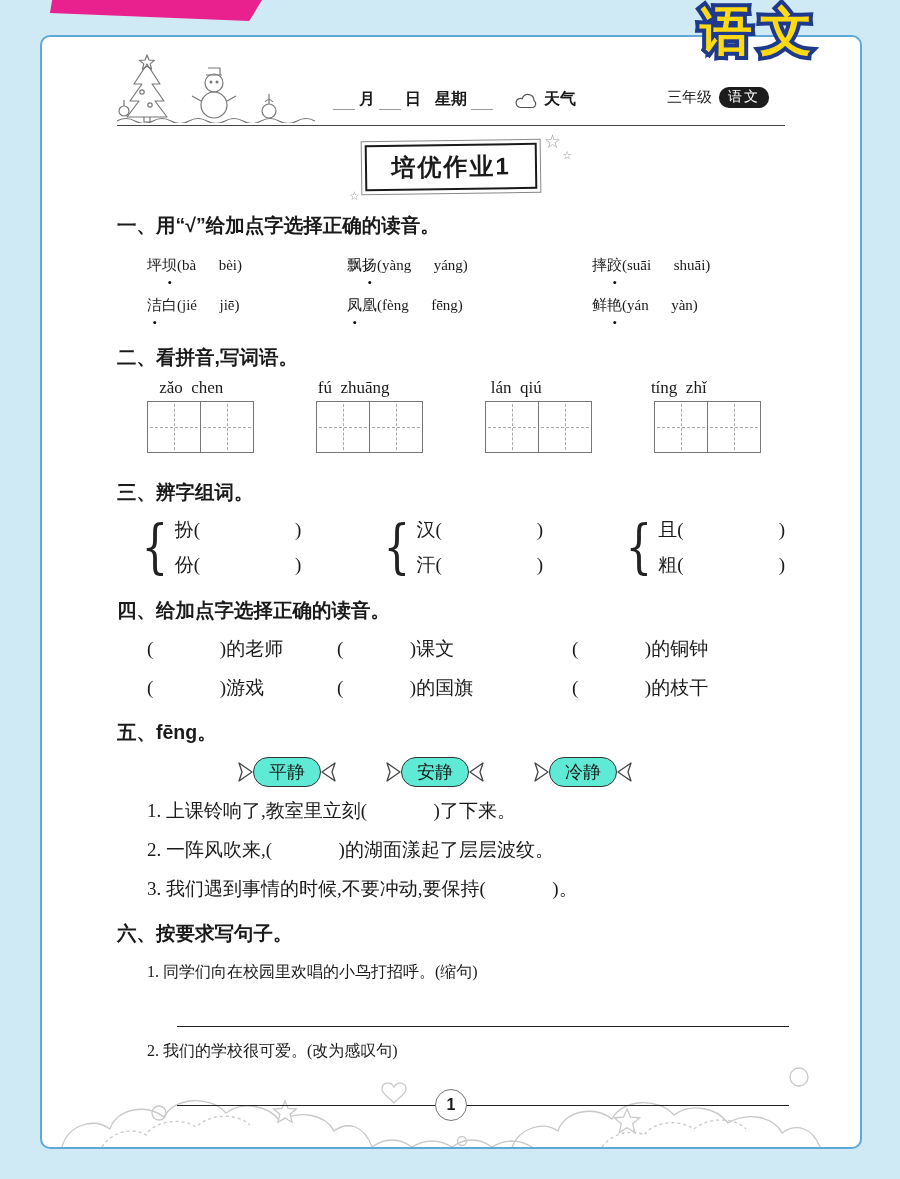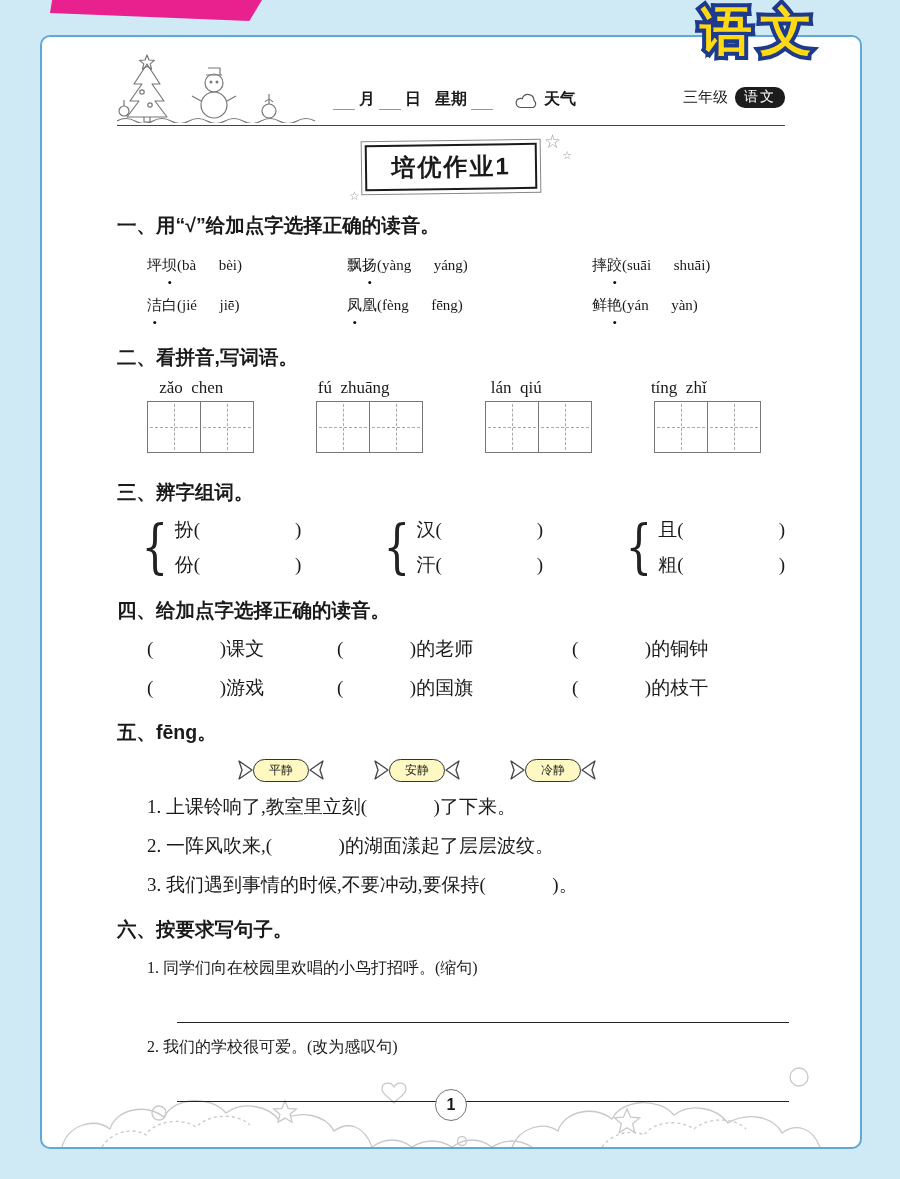--- a/index.html
+++ b/index.html
@@ -39,21 +39,21 @@
   .sketch{position:absolute;left:0;top:-2px;}
   .dateline{
     position:absolute;left:212px;top:36px;display:flex;align-items:flex-end;
     font-size:16px;font-weight:bold;
     font-family:"Liberation Sans","DejaVu Sans",sans-serif;
   }
   .dl-blank{display:inline-block;width:22px;border-bottom:1px solid #999;height:14px;margin:0 4px;}
   .dl-gap{display:inline-block;width:14px;}
   .cloud-ic{margin:0 3px 1px 16px;}
   .gradegrp{
-    position:absolute;right:0;top:34px;display:flex;align-items:center;
+    position:absolute;right:16px;top:34px;display:flex;align-items:center;
     font-size:15px;font-family:"Liberation Sans","DejaVu Sans",sans-serif;
   }
   .badge{
     margin-left:7px;background:#1c1c1c;color:#fff;border-radius:10px;
     padding:1px 9px 2px 9px;font-size:14px;letter-spacing:2px;
   }
   
   .title-wrap{position:relative;width:172px;margin:18px auto 0 auto;}
   .title-box{
     border:2px solid #1a1a1a;outline:1px solid #888;outline-offset:3px;
@@ -111,22 +111,22 @@
   
   .s4-h{margin-top:16px;}
   .s4-row{display:flex;margin:9px 0 0 30px;font-size:19px;line-height:30px;}
   .s4-item:nth-child(1){width:190px;}
   .s4-item:nth-child(2){width:235px;}
   
   .s5-h{margin-top:14px;}
   .candy-row{display:flex;margin:10px 0 0 120px;gap:48px;align-items:center;}
   .candy{display:flex;align-items:center;}
   .candy-body{
-    border:1.5px solid #333;border-radius:15px;padding:2px 15px;font-size:12px;
-    background:#fef9c3;
+    border:1.5px solid #333;border-radius:15px;padding:2px 15px;font-size:18px;
+    background:#5eead4;
   }
   .sentence{margin:9px 0 0 30px;font-size:19px;line-height:30px;}
   
   .s6-h{margin-top:14px;}
   .question{margin:9px 0 0 30px;font-size:16px;line-height:30px;}
   .answer-line{
     margin:38px 0 0 60px;width:612px;border-bottom:1.5px solid #222;height:1px;
   }
   
   .band{position:absolute;left:0;bottom:0;z-index:1;}
@@ -270,22 +270,22 @@
         <span class="brace">{</span>
         <div class="s3-col">
           <span class="ws-pre">且(                    )</span>
           <span class="ws-pre">粗(                    )</span>
         </div>
       </div>
     </div>
 
     <div class="sec-h s4-h">四、给加点字选择正确的读音。</div>
     <div class="s4-row">
+      <div class="s4-item ws-pre">(              )的老师</div>
       <div class="s4-item ws-pre">(              )课文</div>
-      <div class="s4-item ws-pre">(              )的老师</div>
       <div class="s4-item ws-pre">(              )的铜钟</div>
     </div>
     <div class="s4-row">
       <div class="s4-item ws-pre">(              )游戏</div>
       <div class="s4-item ws-pre">(              )的国旗</div>
       <div class="s4-item ws-pre">(              )的枝干</div>
     </div>
 
     <div class="sec-h s5-h">五、fēng。</div>
     <div class="candy-row">

